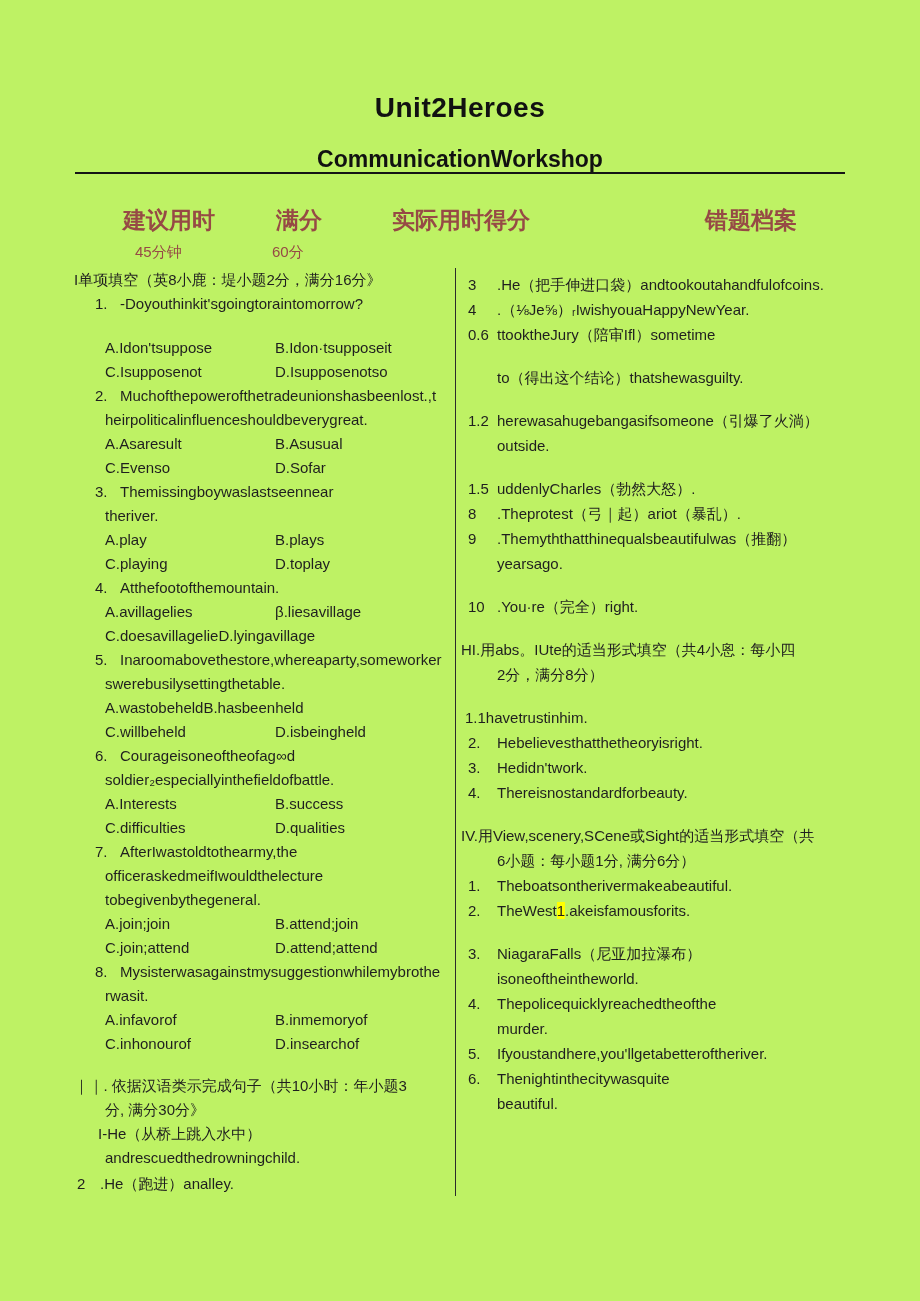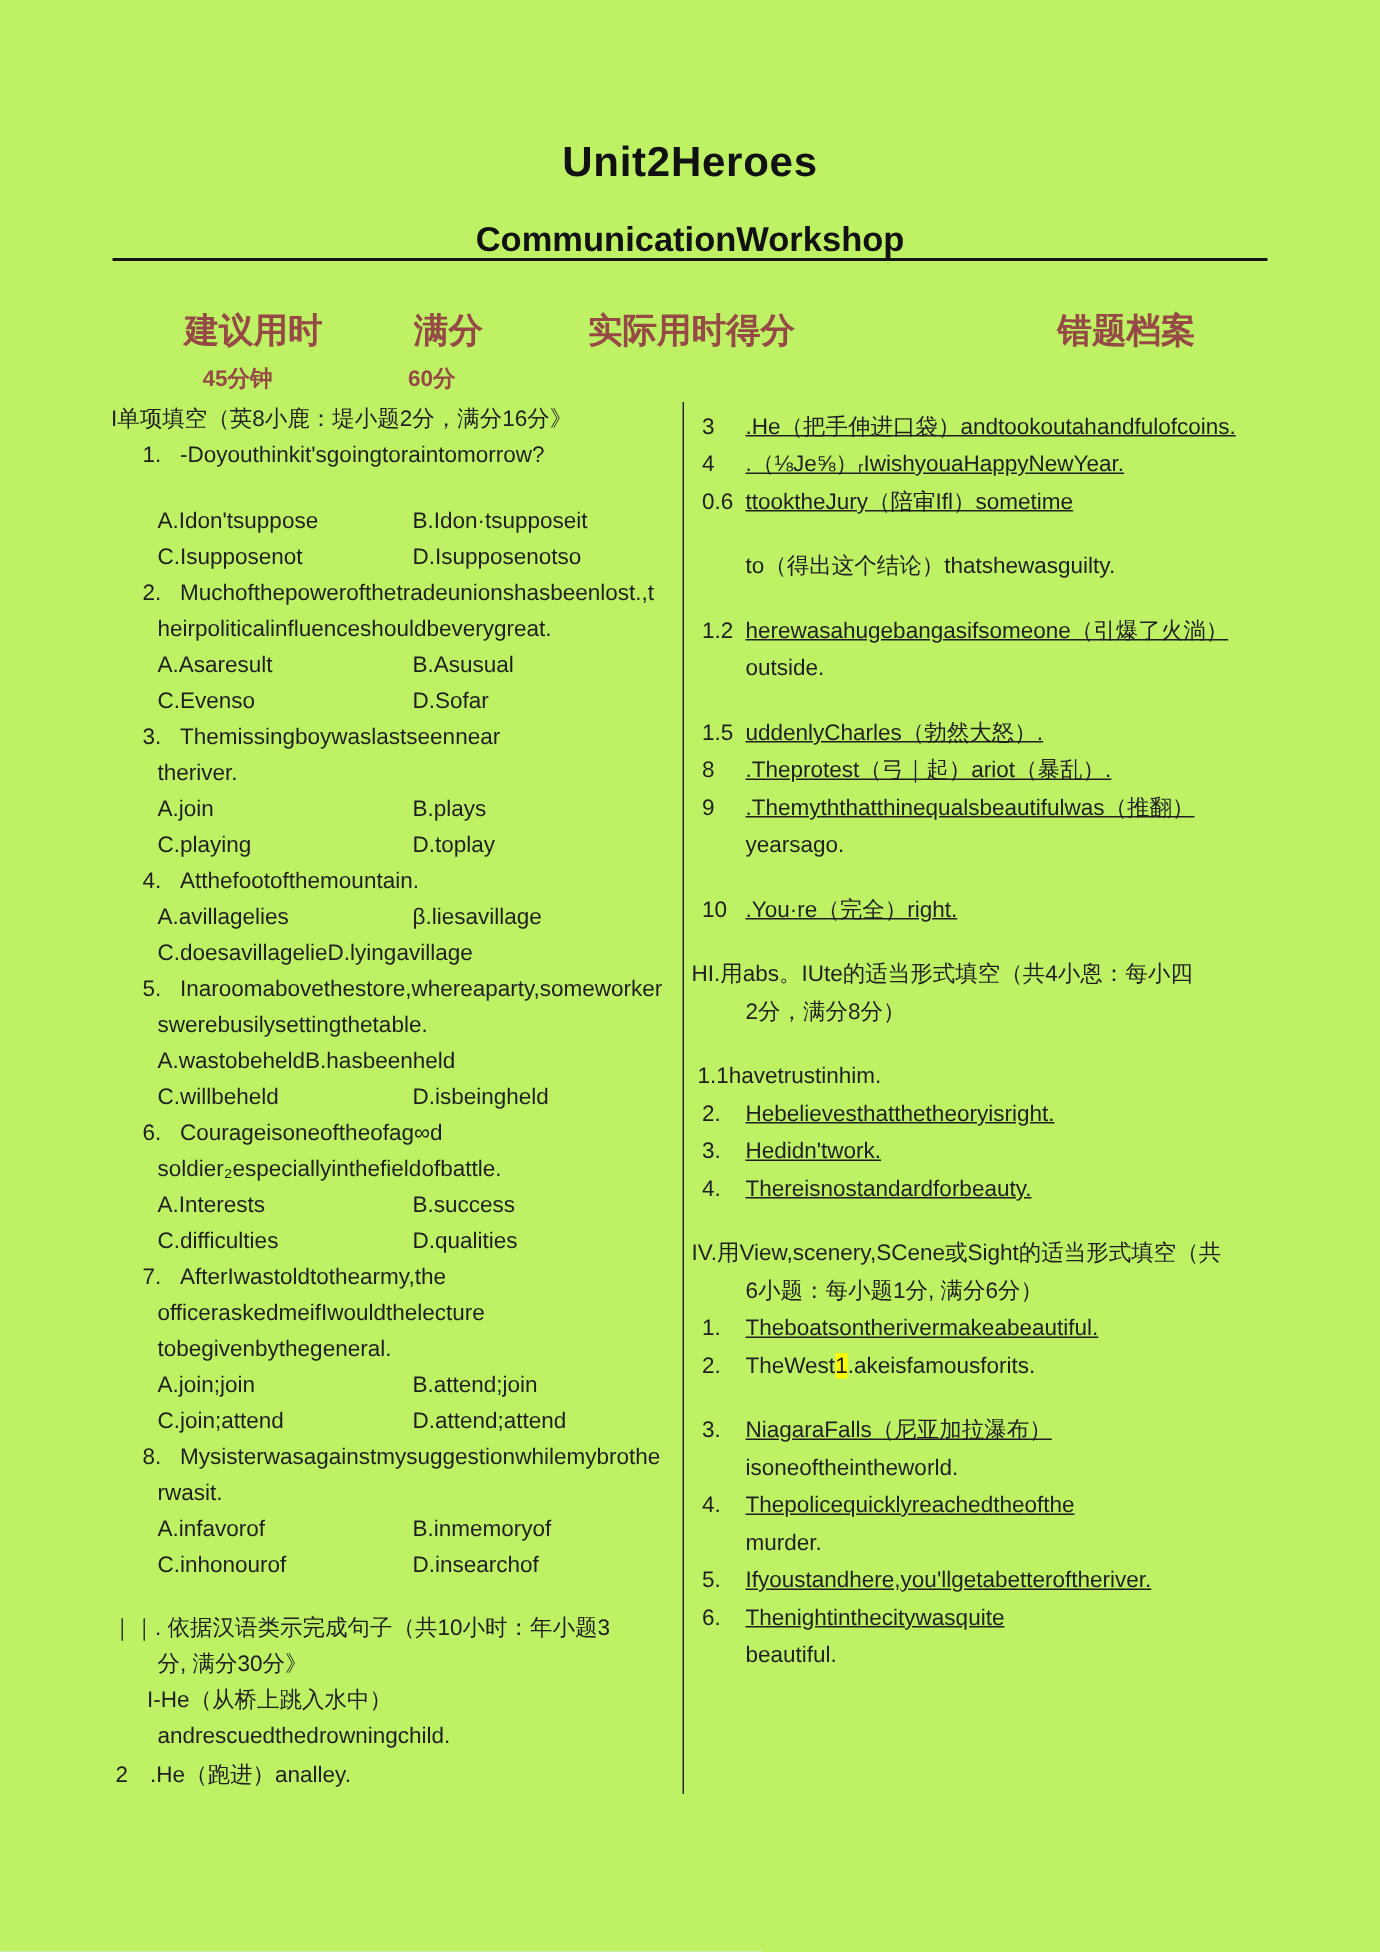--- a/index.html
+++ b/index.html
@@ -4,41 +4,41 @@
 <style>
   html,body{margin:0;padding:0;background:#e8e8e8;}
   .page{position:relative;width:920px;height:1301px;background:#bef264;margin:0 auto;
         font-family:"Liberation Sans",sans-serif;color:#1f1f1f;overflow:hidden;}
   .title{position:absolute;top:92px;left:0;width:100%;text-align:center;
          font-size:28px;font-weight:bold;letter-spacing:.5px;color:#111;}
   .subtitle{position:absolute;top:146px;left:0;width:100%;text-align:center;
             font-size:23px;font-weight:bold;color:#111;}
   .rule{position:absolute;top:172px;left:75px;right:75px;border-top:2px solid #151515;height:0;}
   .sh{position:absolute;font-weight:bold;color:var(--accent,#964a45);font-size:23px;white-space:nowrap;}
-  .sv{position:absolute;font-weight:bold;color:var(--accent,#964a45);font-size:15px;white-space:nowrap;}
+  .sv{position:absolute;font-weight:normal;color:var(--accent,#964a45);font-size:15px;white-space:nowrap;}
   .divider{position:absolute;left:455px;top:268px;width:1px;height:928px;background:#2b2b2b;}
   .col{position:absolute;top:268px;}
   .col-left{left:74px;width:381px;}
   .col-right{left:461px;top:272px;width:420px;}
   .line{line-height:24px;min-height:24px;font-size:15px;white-space:nowrap;}
   .col-right .line{line-height:25px;min-height:25px;}
   .num{display:inline-block;}
   
   .col-left .t-q{padding-left:21px;}
   .col-left .t-q .num{min-width:25px;}
   .col-left .t-c{padding-left:31px;}
   .col-left .t-o{padding-left:31px;display:flex;}
   .col-left .t-oc{padding-left:31px;}
   .col-left .t-p{padding-left:24px;}
   .col-left .t-n{padding-left:3px;}
   .col-left .t-n .num{min-width:23px;}
   .opt-a{width:170px;flex:none;}
   .opt-b{flex:1;}
   
-  .col-right .t-n{padding-left:7px;text-decoration:underline;}
+  .col-right .t-n{padding-left:7px;}
   .col-right .t-hl{padding-left:7px;}
   .col-right .t-n .num,.col-right .t-hl .num{min-width:29px;}
   .col-right .t-c,.col-right .t-cc{padding-left:36px;}
   .col-right .t-p{padding-left:4px;}
   
   .gb-s{margin-top:18px;}
   .gb-m{margin-top:2px;}
   .ga-l{margin-bottom:20px;}
   .mark{background:var(--hl,#ffff00);}
 </style>
@@ -76,21 +76,21 @@
         <span class="opt-a">A.Asaresult</span>
         <span class="opt-b">B.Asusual</span>
       </div>
       <div class="line t-o">
         <span class="opt-a">C.Evenso</span>
         <span class="opt-b">D.Sofar</span>
       </div>
       <div class="line t-q"><span class="num">3.</span><span class="txt">Themissingboywaslastseennear</span></div>
       <div class="line t-c"><span class="txt">theriver.</span></div>
       <div class="line t-o">
-        <span class="opt-a">A.join</span>
+        <span class="opt-a">A.play</span>
         <span class="opt-b">B.plays</span>
       </div>
       <div class="line t-o">
         <span class="opt-a">C.playing</span>
         <span class="opt-b">D.toplay</span>
       </div>
       <div class="line t-q"><span class="num">4.</span><span class="txt">Atthefootofthemountain.</span></div>
       <div class="line t-o">
         <span class="opt-a">A.avillagelies</span>
         <span class="opt-b">β.liesavillage</span>

